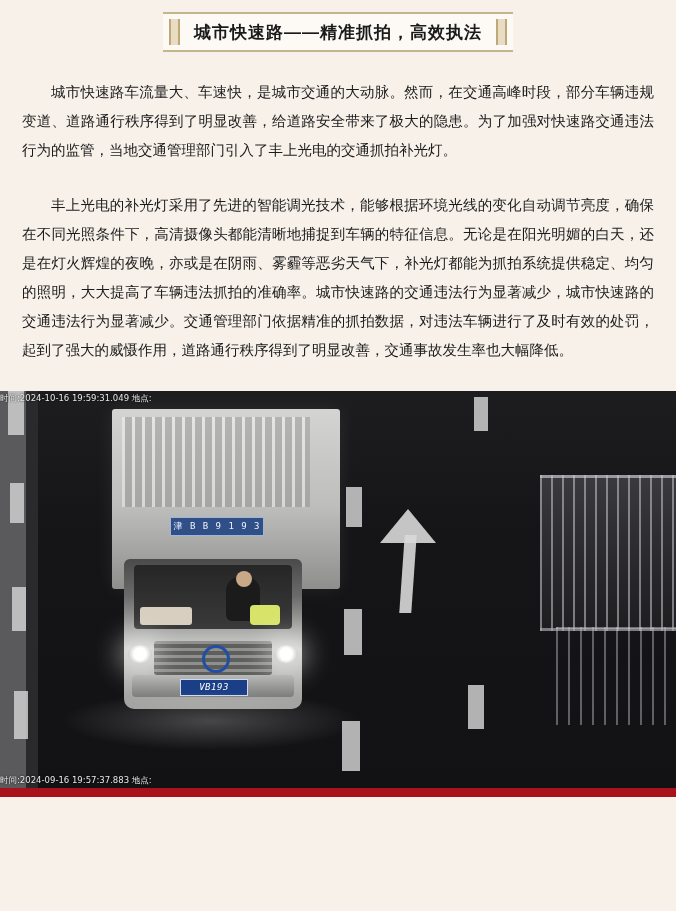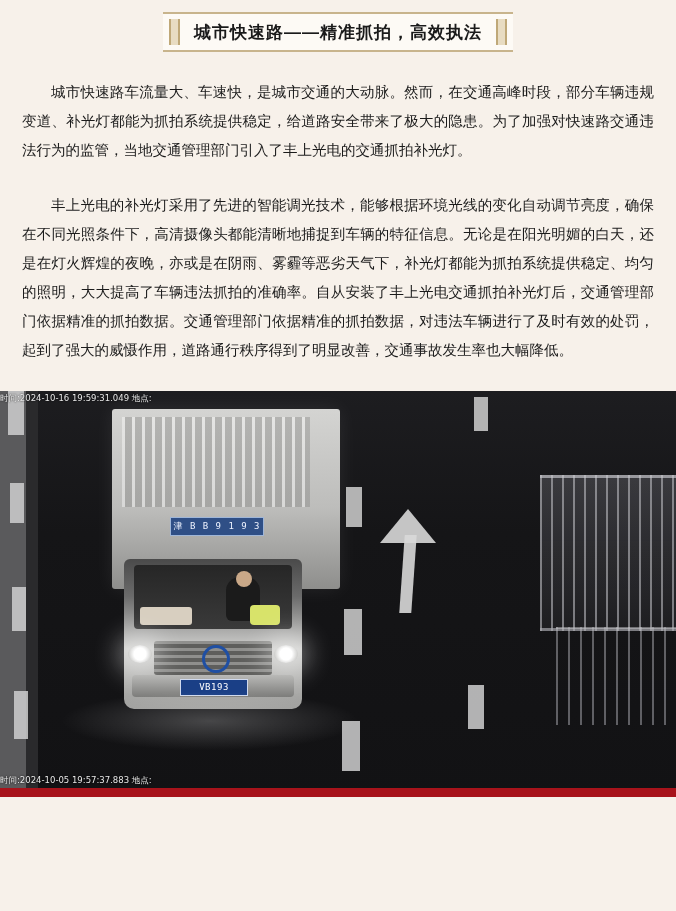--- a/index.html
+++ b/index.html
@@ -189,20 +189,21 @@
     text-align: center;
     line-height: 17px;
     font-family: "DejaVu Sans Mono", monospace;
   }
   .cab {
     position: absolute;
     left: 16px; top: 150px;
     width: 178px; height: 150px;
     background: linear-gradient(180deg, #4a4a4a 0%, #6b6b6b 25%, #cfcfcd 60%, #9b9b99 100%);
     border-radius: 6px 6px 10px 10px;
+    font-style: italic;
   }
   .windshield {
     position: absolute;
     left: 10px; top: 6px;
     width: 158px; height: 64px;
     background: linear-gradient(180deg, #262626, #3a3a3a);
     border-radius: 4px;
   }
   .driver {
     position: absolute;
@@ -310,22 +311,22 @@
 
   <div class="title-wrap">
     <div class="title-box">
       <span class="title-bar"></span>
       <span class="title-text">城市快速路——精准抓拍，高效执法</span>
       <span class="title-bar"></span>
     </div>
   </div>
 
   <div class="article">
-    <p class="para">城市快速路车流量大、车速快，是城市交通的大动脉。然而，在交通高峰时段，部分车辆违规变道、补光灯都能为抓拍系统提供稳定，给道路安全带来了极大的隐患。为了加强对快速路交通违法行为的监管，当地交通管理部门引入了丰上光电的交通抓拍补光灯。</p>
-    <p class="para">丰上光电的补光灯采用了先进的智能调光技术，能够根据环境光线的变化自动调节亮度，确保在不同光照条件下，高清摄像头都能清晰地捕捉到车辆的特征信息。无论是在阳光明媚的白天，还是在灯火辉煌的夜晚，亦或是在阴雨、雾霾等恶劣天气下，补光灯都能为抓拍系统提供稳定、均匀的照明，大大提高了车辆违法抓拍的准确率。自从安装了丰上光电交通抓拍补光灯后，交通管理部门依据精准的抓拍数据。交通管理部门依据精准的抓拍数据，对违法车辆进行了及时有效的处罚，起到了强大的威慑作用，道路通行秩序得到了明显改善，交通事故发生率也大幅降低。</p>
+    <p class="para">城市快速路车流量大、车速快，是城市交通的大动脉。然而，在交通高峰时段，部分车辆违规变道、道路通行秩序得到了明显改善，给道路安全带来了极大的隐患。为了加强对快速路交通违法行为的监管，当地交通管理部门引入了丰上光电的交通抓拍补光灯。</p>
+    <p class="para">丰上光电的补光灯采用了先进的智能调光技术，能够根据环境光线的变化自动调节亮度，确保在不同光照条件下，高清摄像头都能清晰地捕捉到车辆的特征信息。无论是在阳光明媚的白天，还是在灯火辉煌的夜晚，亦或是在阴雨、雾霾等恶劣天气下，补光灯都能为抓拍系统提供稳定、均匀的照明，大大提高了车辆违法抓拍的准确率。城市快速路的交通违法行为显著减少，城市快速路的交通违法行为显著减少。交通管理部门依据精准的抓拍数据，对违法车辆进行了及时有效的处罚，起到了强大的威慑作用，道路通行秩序得到了明显改善，交通事故发生率也大幅降低。</p>
   </div>
 
   <div class="photo">
     <div class="road"></div>
     <div class="shoulder-left"></div>
     <div class="shoulder-left-inner"></div>
 
     <div class="dash" style="left:8px; top:0px; width:16px; height:44px;"></div>
     <div class="dash" style="left:10px; top:92px; width:14px; height:40px;"></div>
     <div class="dash" style="left:12px; top:196px; width:14px; height:44px;"></div>
@@ -361,17 +362,17 @@
         <div class="headlight l"></div>
         <div class="headlight r"></div>
         <div class="bumper"></div>
         <div class="plate-bottom">VB193</div>
       </div>
     </div>
 
     <div class="ground-glow"></div>
 
     <div class="osd top">时间:2024-10-16 19:59:31.049 地点:</div>
-    <div class="osd bottom">时间:2024-10-05 19:57:37.883 地点:</div>
+    <div class="osd bottom">时间:2024-09-16 19:57:37.883 地点:</div>
     <div class="osd-bar"></div>
   </div>
 
 </div>
 
 </body></html>

